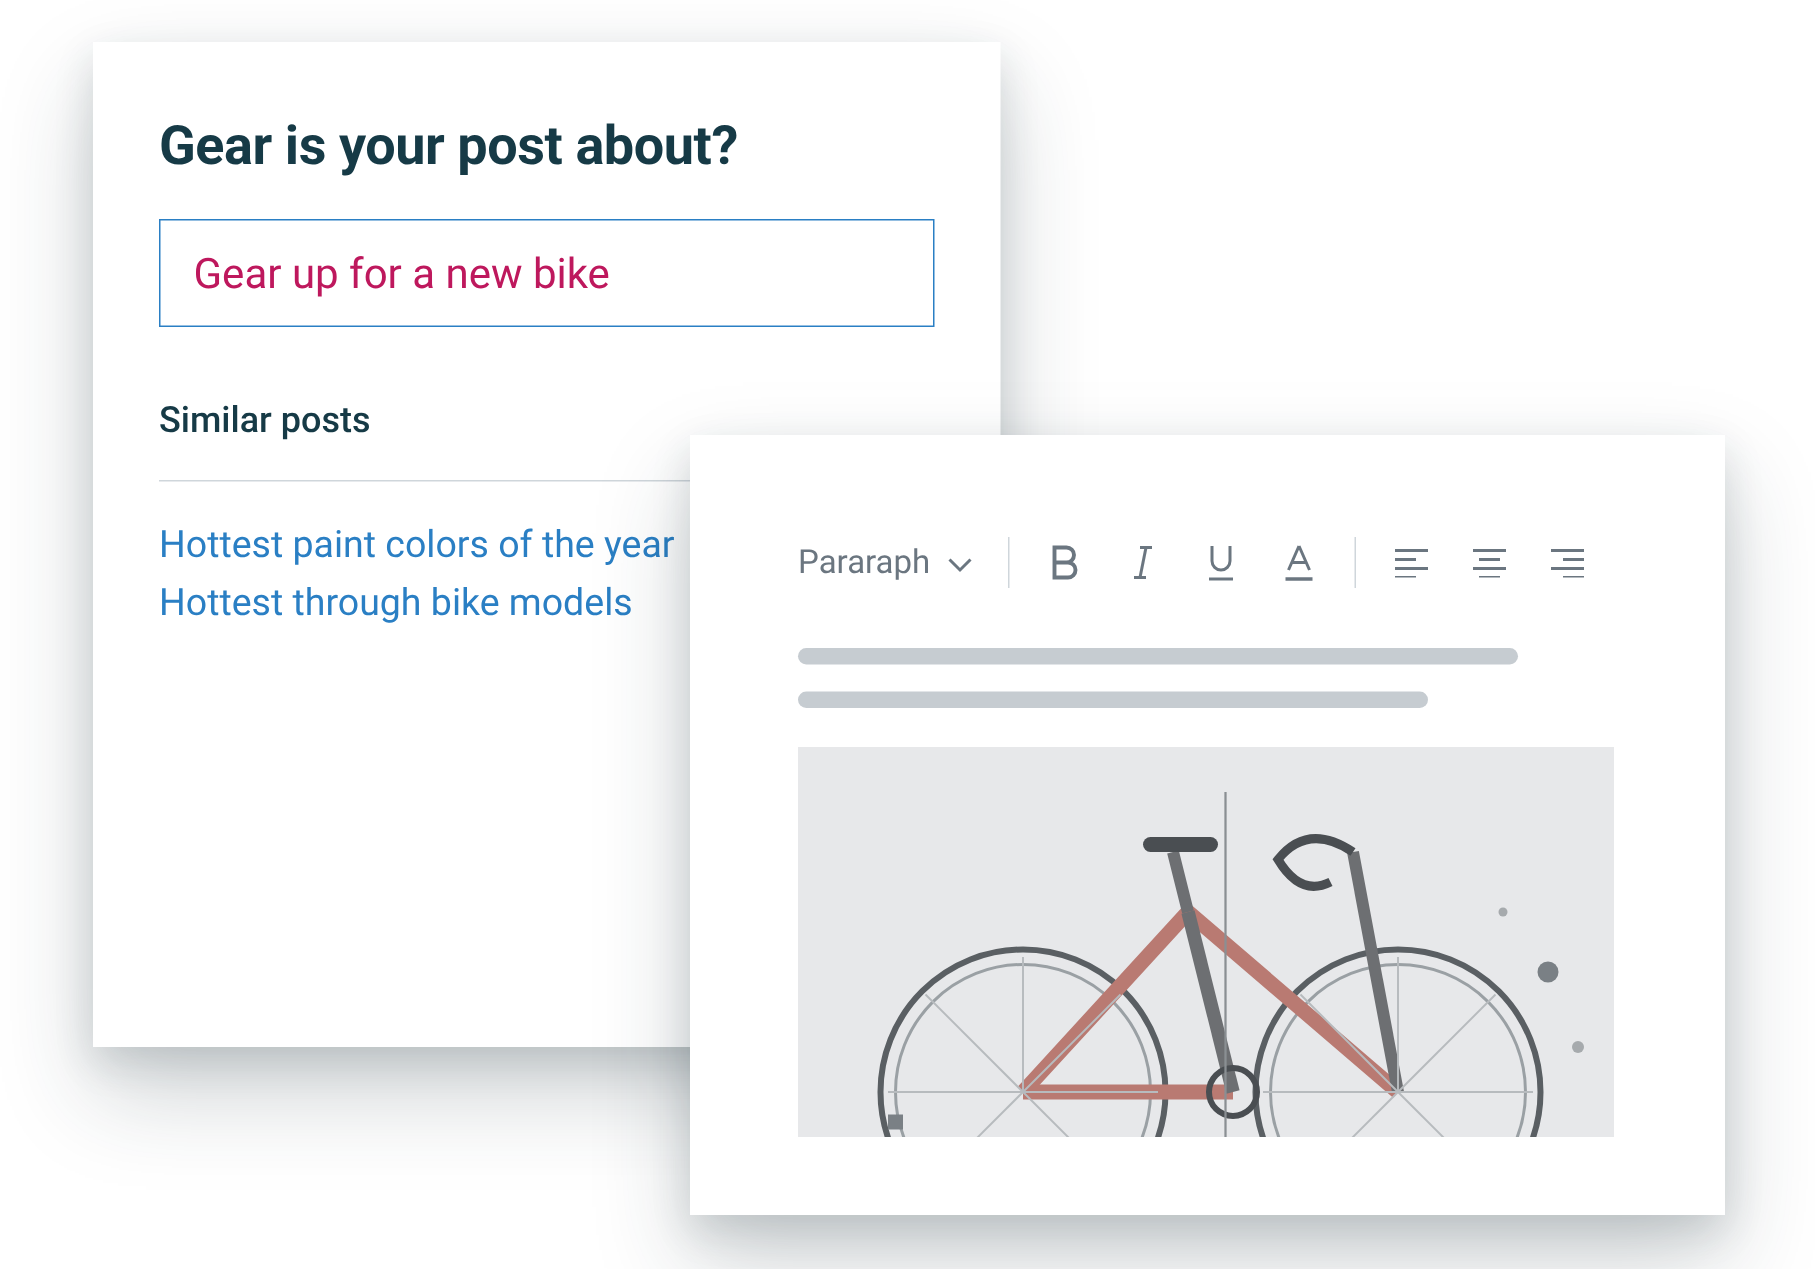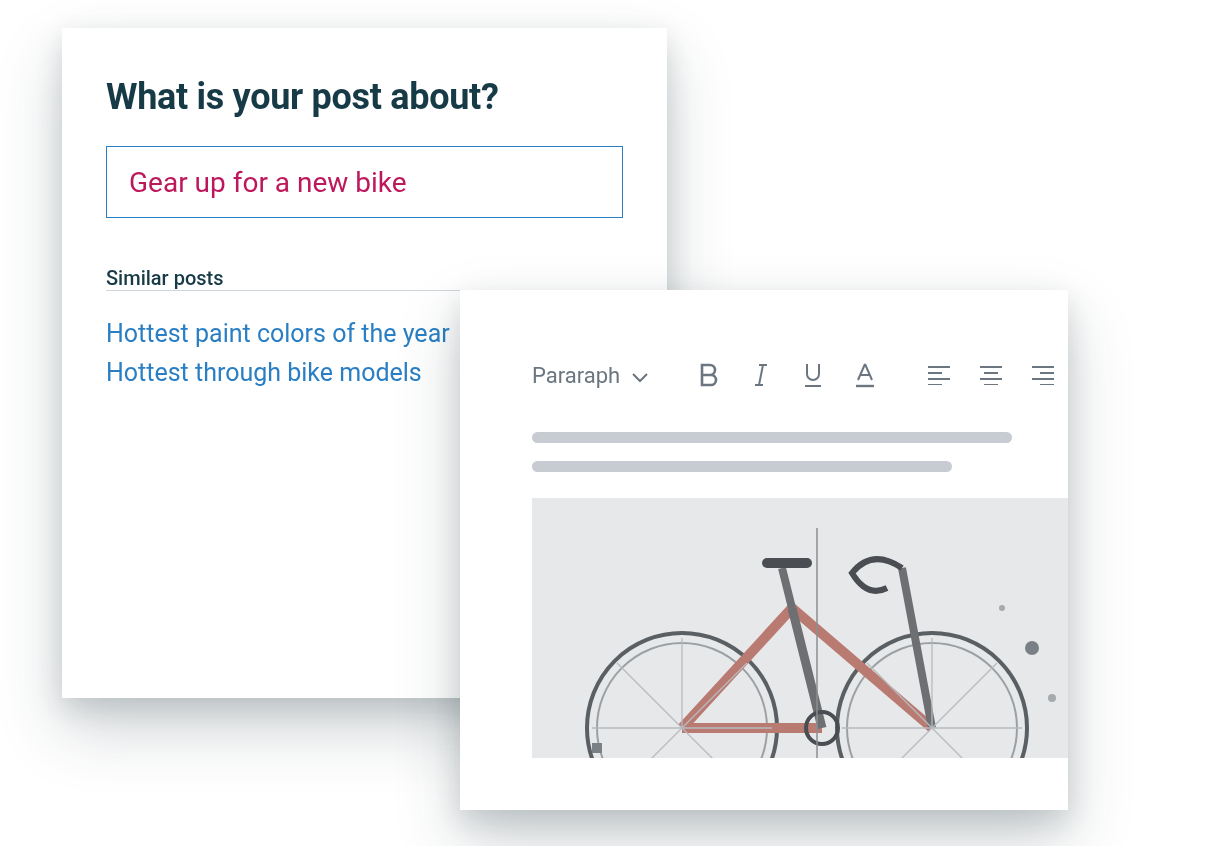--- a/index.html
+++ b/index.html
@@ -35,24 +35,24 @@
     border: 1.5px solid #2a7fc4;
     background: #fff;
     font-size: 28px;
     color: #be185d;
     padding: 0 22px;
     outline: none;
     font-family: inherit;
     margin-bottom: 48px;
   }
   .similar-label {
-    font-size: 20px;
+    font-size: 24px;
     color: #163a46;
     font-weight: 500;
-    padding-bottom: 0;
+    padding-bottom: 26px;
     border-bottom: 1px solid #cfd6db;
     margin-bottom: 28px;
   }
   .similar-list {
     display: flex;
     flex-direction: column;
     gap: 10px;
   }
   .similar-link {
     font-size: 25px;
@@ -61,21 +61,21 @@
     white-space: nowrap;
     overflow: hidden;
     cursor: pointer;
   }
 
   
   .card-right {
     position: absolute;
     left: 460px;
     top: 290px;
-    width: 608px;
+    width: 690px;
     height: 520px;
     background: #fff;
     box-shadow: 0 30px 60px rgba(30,50,60,0.22), 0 10px 25px rgba(30,50,60,0.14);
     padding: 68px 72px 0 72px;
     overflow: hidden;
   }
   .toolbar {
     display: flex;
     align-items: center;
     gap: 24px;
@@ -123,21 +123,21 @@
     background: #e7e8ea;
     position: relative;
     overflow: hidden;
   }
   .image-area svg { position:absolute; inset:0; width:100%; height:100%; }
 </style>
 </head>
 <body>
 
 <div class="card-left">
-  <h1 class="heading">What is your post about?</h1>
+  <h1 class="heading">Gear is your post about?</h1>
 
   <input type="text" class="topic-input" value="Gear up for a new bike" style="">
 
   <div class="similar-label">Similar posts</div>
 
   <div class="similar-list">
     <a class="similar-link">Hottest paint colors of the year</a>
     <a class="similar-link">Hottest through bike models</a>
   </div>
 </div>

